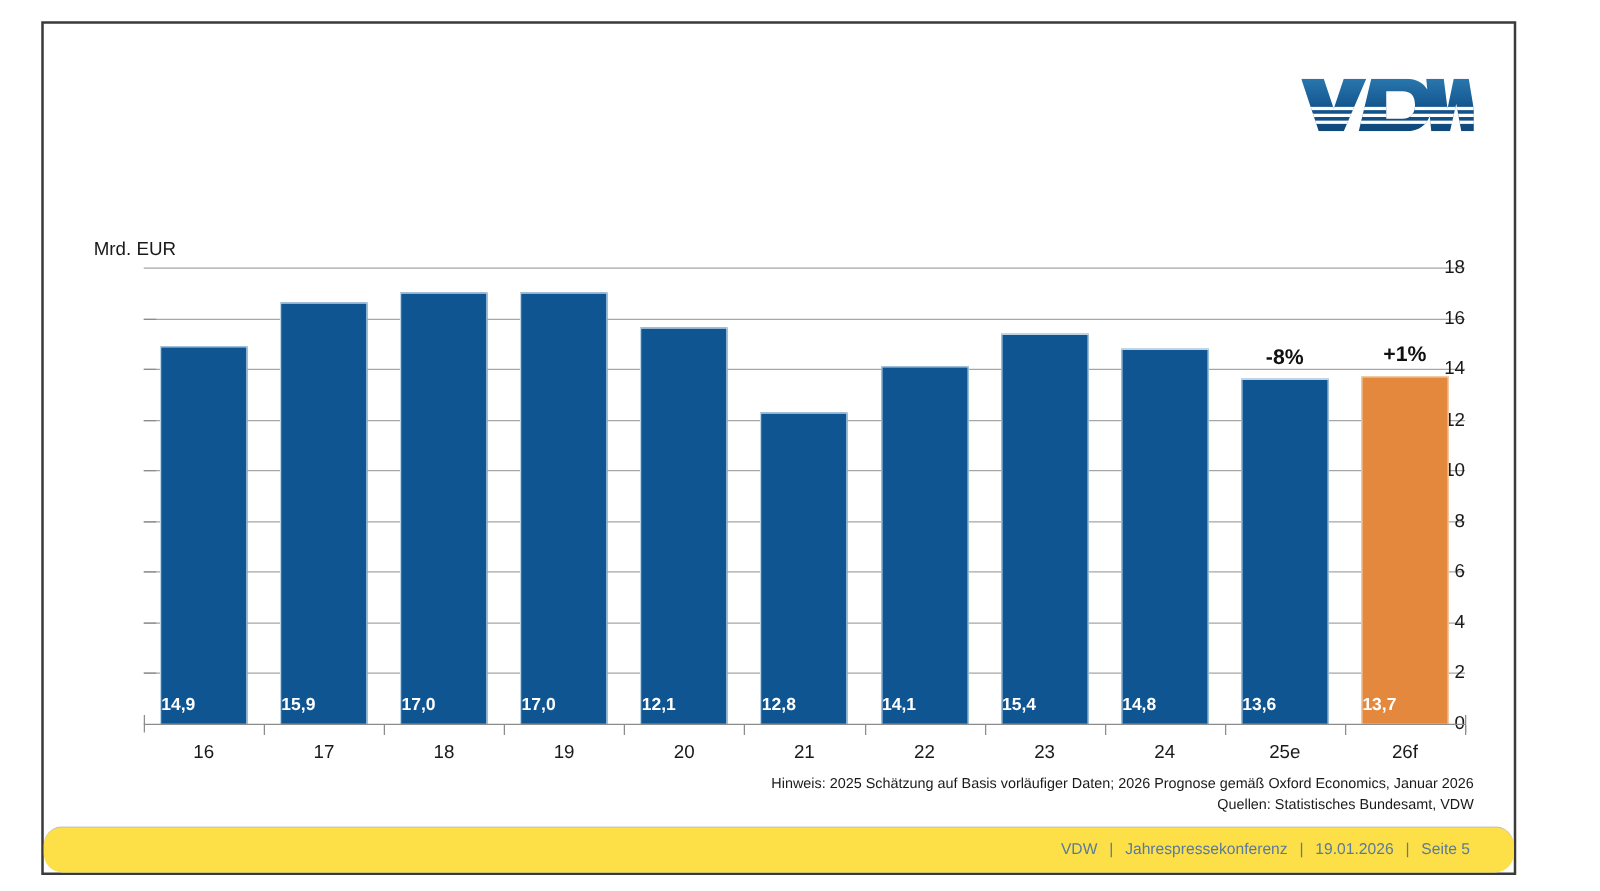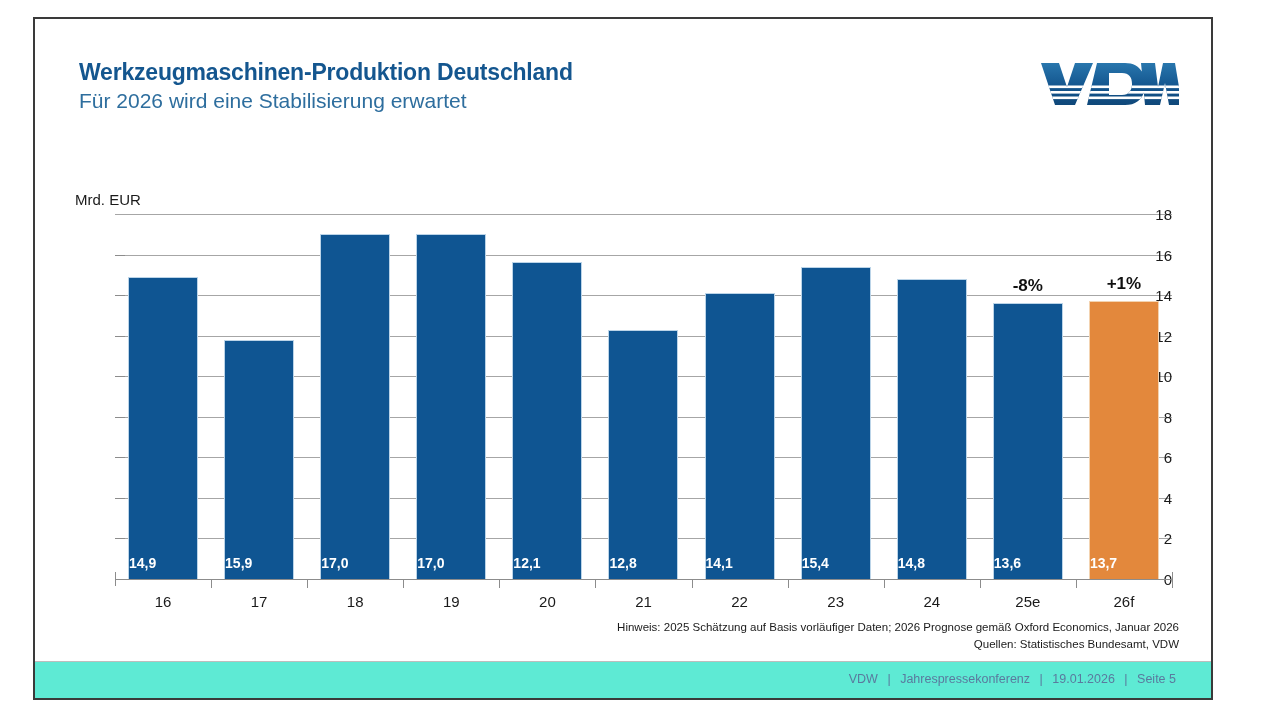--- a/index.html
+++ b/index.html
@@ -200,43 +200,40 @@
     line-height: 1.45;
   }
 
   
   #footer-band {
     position: absolute;
     left: 0;
     bottom: 0;
     width: 100%;
     height: 36px;
-    background: #5eead4;
+    background: #fde047;
     border-top: 1px solid #bdbdbd;
+    border-radius: 15px;
   }
   #footer-text {
     position: absolute;
     right: 32px;
     top: 10px;
     font-size: 12.5px;
     color: #5A7A9E;
     white-space: nowrap;
   }
   #footer-text span { margin: 0 3px; }
   .sep { color: #5A7A9E; }
 </style>
 </head>
 <body>
 
 <div id="slide">
 
-  <div id="title-block">
-    <div id="slide-title">Werkzeugmaschinen-Produktion Deutschland</div>
-    <div id="slide-subtitle">Für 2026 wird eine Stabilisierung erwartet</div>
-  </div>
 
   <div id="logo">
     <svg viewBox="0 0 150 52" width="150" height="52" aria-hidden="true">
       <defs>
         <linearGradient id="lg" x1="0" y1="0" x2="0" y2="1">
           <stop offset="0%" stop-color="#2E7FB5"></stop>
           <stop offset="55%" stop-color="#14568F"></stop>
           <stop offset="100%" stop-color="#0E4575"></stop>
         </linearGradient>
         <clipPath id="letters">
@@ -319,21 +316,21 @@
     <div id="bars-layer">
         <div class="bar-slot" style="left: 0px;">
           <div class="bar-wrap">
             <div class="bar blue" style="height: 302.139px;">
               <div class="bar-value">14,9</div>
             </div>
           </div>
         </div>
         <div class="bar-slot" style="left: 96.0909px;">
           <div class="bar-wrap">
-            <div class="bar blue" style="height: 239px;">
+            <div class="bar blue" style="height: 337px;">
               <div class="bar-value">15,9</div>
             </div>
           </div>
         </div>
         <div class="bar-slot" style="left: 192.182px;">
           <div class="bar-wrap">
             <div class="bar blue" style="height: 344.722px;">
               <div class="bar-value">17,0</div>
             </div>
           </div>

